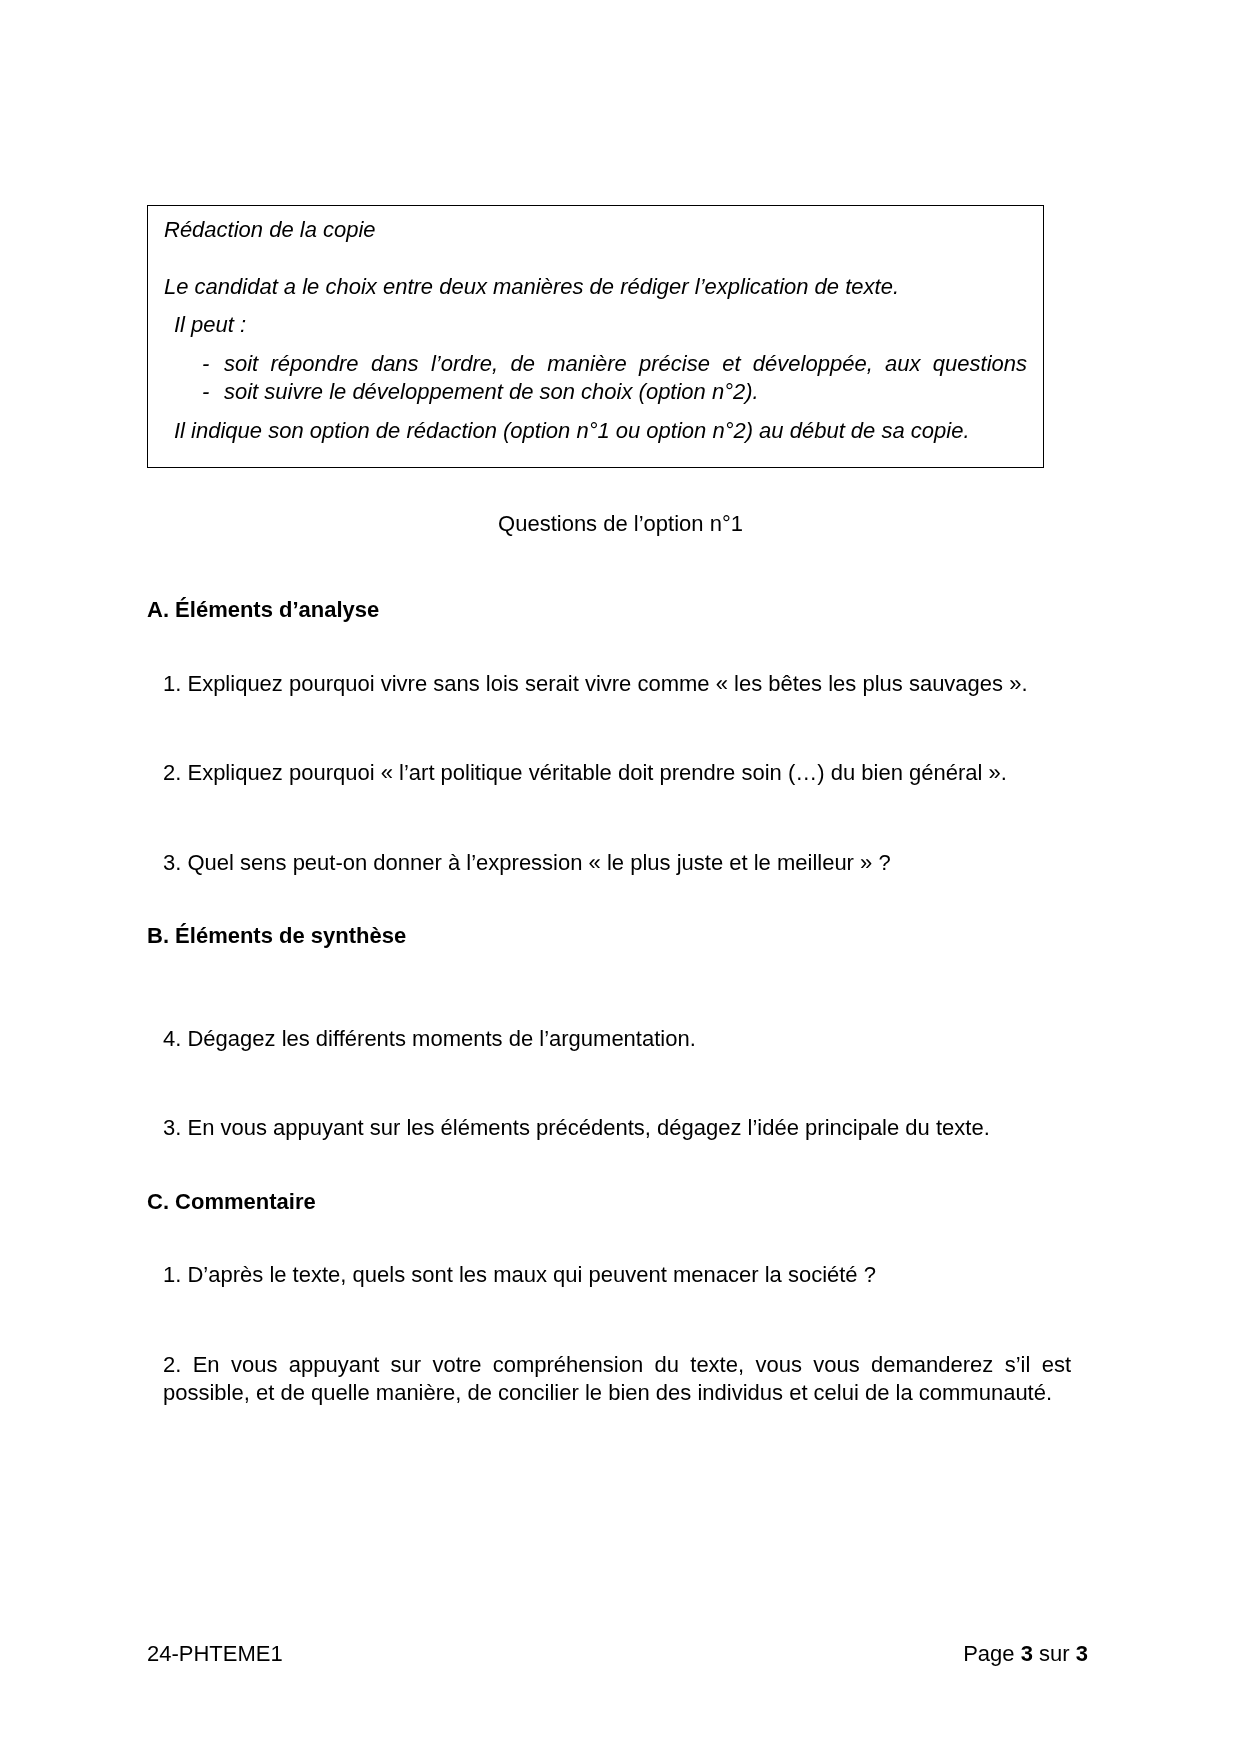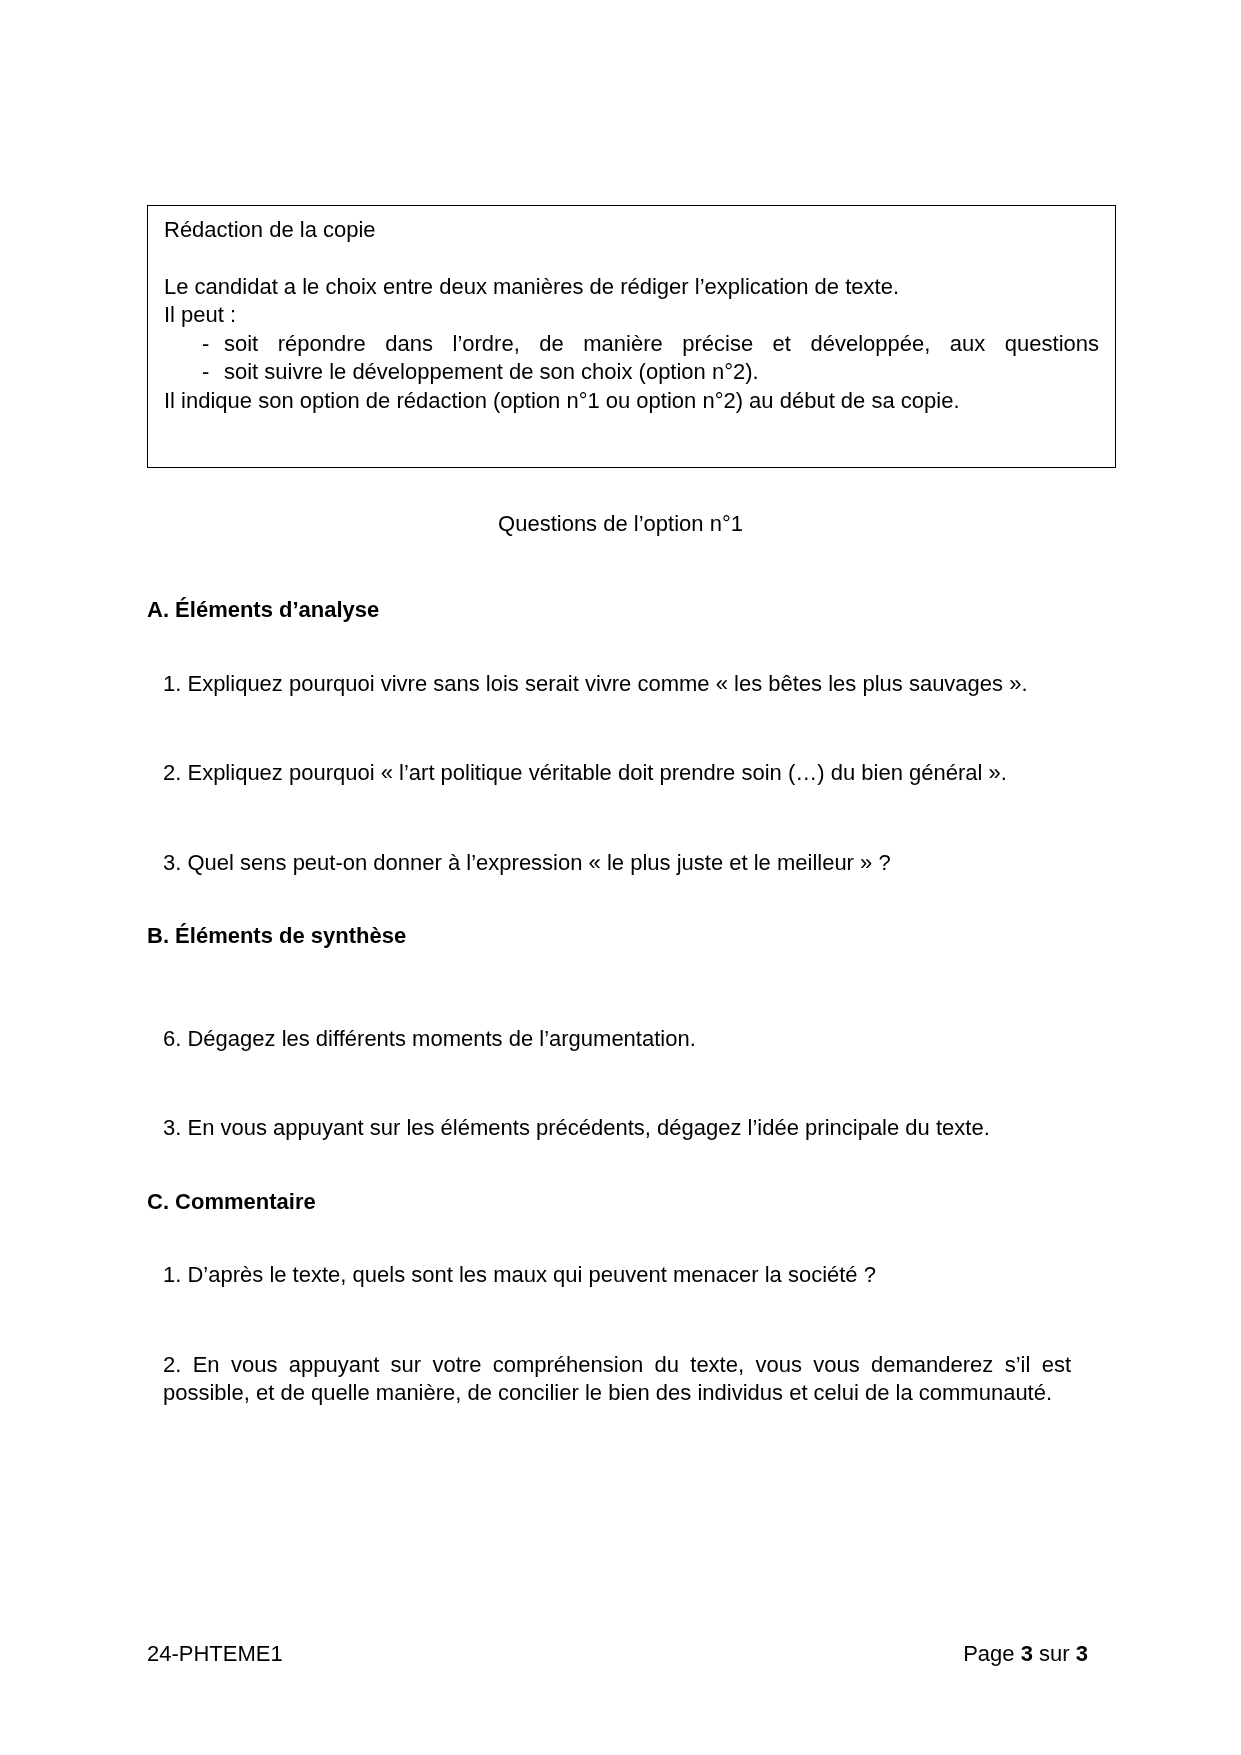--- a/index.html
+++ b/index.html
@@ -19,29 +19,30 @@
     .page {
       position: absolute;
       left: 0; top: 0;
       width: 1241px;
       height: 1755px;
     }
     .instructions-box {
       position: absolute;
       left: 147px;
       top: 205px;
-      width: 969px;
+      width: 897px;
       height: 263px;
       border: 1.5px solid #000;
       box-sizing: border-box;
       padding: 10px 16px 0 16px;
+      font-style: italic;
     }
     .box-title { margin: 0; }
     .box-intro { margin: 28px 0 0 0; }
-    .box-line { margin: 0; }
+    .box-line { margin: 10px; }
     .box-list {
       margin: 0;
       padding: 0;
       list-style: none;
     }
     .box-list li {
       position: relative;
       padding-left: 75px;
       text-align: justify;
       text-align-last: left;
@@ -128,21 +129,21 @@
     <p class="question">1. Expliquez pourquoi vivre sans lois serait vivre comme « les bêtes les plus sauvages ».</p>
     <div class="gap-sm"></div>
     <p class="question">2. Expliquez pourquoi « l’art politique véritable doit prendre soin (…) du bien général ».</p>
     <div class="gap-sm"></div>
     <p class="question">3. Quel sens peut-on donner à l’expression « le plus juste et le meilleur » ?</p>
     <div class="gap-sm"></div>
 
     <p class="section-heading">B. Éléments de synthèse</p>
     <div class="gap-sm"></div>
     <div class="gap-sm"></div>
-    <p class="question">6. Dégagez les différents moments de l’argumentation.</p>
+    <p class="question">4. Dégagez les différents moments de l’argumentation.</p>
     <div class="gap-sm"></div>
     <p class="question">3. En vous appuyant sur les éléments précédents, dégagez l’idée principale du texte.</p>
     <div class="gap-sm"></div>
 
     <p class="section-heading">C. Commentaire</p>
     <div class="gap-sm"></div>
     <p class="question">1. D’après le texte, quels sont les maux qui peuvent menacer la société ?</p>
     <div class="gap-sm"></div>
     <p class="question">2. En vous appuyant sur votre compréhension du texte, vous vous demanderez s’il est possible, et de quelle manière, de concilier le bien des individus et celui de la communauté.</p>
   </div>

